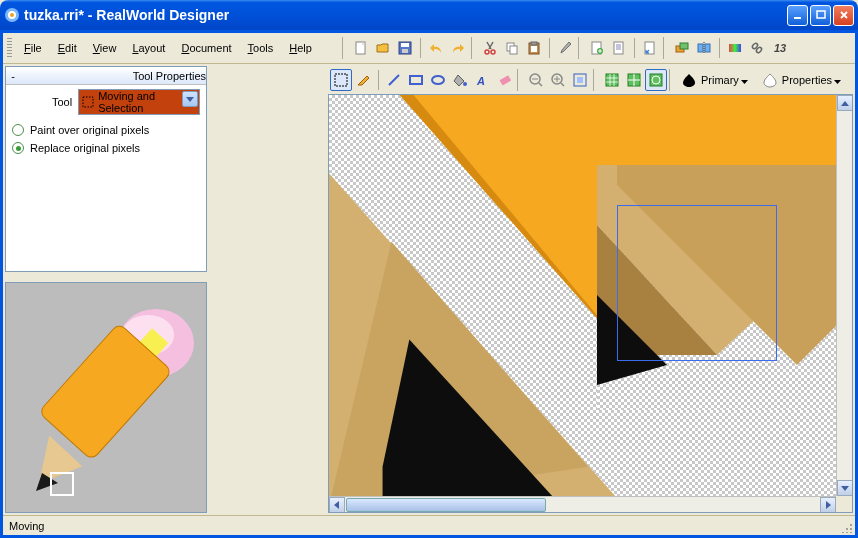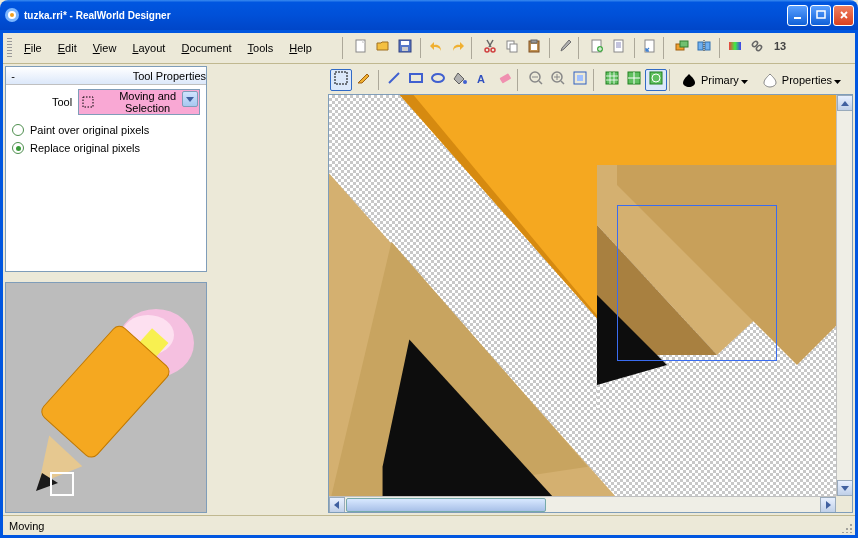--- a/index.html
+++ b/index.html
@@ -1,50 +1,50 @@
 <!DOCTYPE html>
 <html><head>
 <meta charset="utf-8">
 <style>
 * { box-sizing: border-box; margin: 0; padding: 0; font-family: Tahoma, sans-serif; font-size: 11px; }
 body { background: #ece9d8; width: 858px; height: 538px; overflow: hidden; }
 
 .titlebar { height: 30px; background: linear-gradient(to bottom, #3a8cf0 0%, #0056e0 8%, #0050d8 50%, #0046c8 100%); display: flex; align-items: center; padding: 0 4px; border-radius: 8px 8px 0 0; }
 .titlebar .icon { width: 16px; height: 16px; margin-right: 4px; }
-.titlebar .title { color: #fff; font-size: 10px; font-weight: bold; flex: 1; }
+.titlebar .title { color: #fff; font-size: 14px; font-weight: bold; flex: 1; }
 .titlebar .winbtns { display: flex; gap: 2px; }
 .titlebar .winbtn { width: 21px; height: 21px; border-radius: 3px; border: 1px solid #fff; display: flex; align-items: center; justify-content: center; color: #fff; font-weight: bold; }
 .winbtn.min, .winbtn.max { background: linear-gradient(to bottom, #5aa0ff, #1060d8); }
 .winbtn.close { background: linear-gradient(to bottom, #f08060, #d84020); }
 
 .outer-border { border: 3px solid #0056e0; height: 508px; background: #ece9d8; display: flex; flex-direction: column; }
 
 .menubar { height: 28px; display: flex; align-items: center; padding: 15px 4px; border-bottom: 1px solid #c0b890; background: #ece9d8; }
 .menubar .grip { width: 5px; height: 20px; background: repeating-linear-gradient(to bottom, #999 0 1px, transparent 1px 3px); margin-right: 4px; }
 .menubar .menu-item { padding: 3px 8px; cursor: default; }
 .menubar .menu-item u { text-decoration: underline; }
 .tbsep { width: 1px; height: 20px; background: #aca899; margin: 0 4px; }
 .tbsep2 { width: 6px; height: 22px; border-left: 1px solid #aca899; margin: 0 2px; }
-.tbicon { width: 22px; height: 22px; display: flex; justify-content: center; cursor: pointer; border: 1px solid transparent; border-radius: 2px; }
+.tbicon { width: 22px; height: 22px; display: flex; align-items: center; justify-content: center; cursor: pointer; border: 1px solid transparent; border-radius: 2px; font-style: italic; }
 .tbicon svg { width: 16px; height: 16px; }
 
 .content { flex: 1; display: flex; overflow: hidden; }
 
 .left-col { width: 256px; display: flex; flex-direction: column; border-right: 2px solid #ece9d8; }
 
 .panel { background: #fff; border: 1px solid #7f9db9; display: flex; flex-direction: column; }
 .panel.props { height: 206px; margin: 2px; }
 .panel-header { height: 18px; background: linear-gradient(to bottom, #fff, #dce8fa); border-bottom: 1px solid #c0c0c0; display: flex; align-items: center; font-size: 11px; }
 .panel-header .collapse { width: 14px; text-align: center; cursor: pointer; }
 .panel-header .label { flex: 1; text-align: right; font-weight: normal; }
 
 .panel-body { padding: 4px 6px; }
 .tool-row { display: flex; align-items: center; margin-bottom: 6px; margin-left: 40px; }
 .tool-row .lbl { width: 26px; color: #000; }
-.tool-select { flex: 1; height: 20px; border: 1px solid #7f9db9; background: #f9a8d4; display: flex; align-items: center; padding: 12px 2px; position: relative; text-align: center; }
+.tool-select { flex: 1; height: 20px; border: 1px solid #7f9db9; background: #c2410c; display: flex; align-items: center; padding: 12px 2px; position: relative; }
 .tool-select .dd-arrow { position: absolute; right: 1px; top: 1px; width: 16px; height: 16px; background: linear-gradient(to bottom,#cfe3ff,#a8c8f0); border: 1px solid #7f9db9; border-radius: 2px; display: flex; align-items: center; justify-content: center; }
 .radio-row { display: flex; align-items: flex-end; padding: 3px 0; }
 .radio-row .radio { width: 12px; height: 12px; border: 1px solid #4f8f4f; border-radius: 50%; margin-right: 6px; display: flex; align-items: center; justify-content: center; }
 .radio-row .radio.checked::after { content: ""; width: 5px; height: 5px; background: #3a9b3a; border-radius: 50%; }
 
 .splitter-v { height: 6px; background: #ece9d8; }
 
 .preview { flex: 1; margin: 2px; border: 1px solid #7f9db9; background: #bcbcbc; display: flex; align-items: center; justify-content: center; position: relative; overflow: hidden; }
 
 .main-col { flex: 1; display: flex; flex-direction: column; margin: 2px; }

